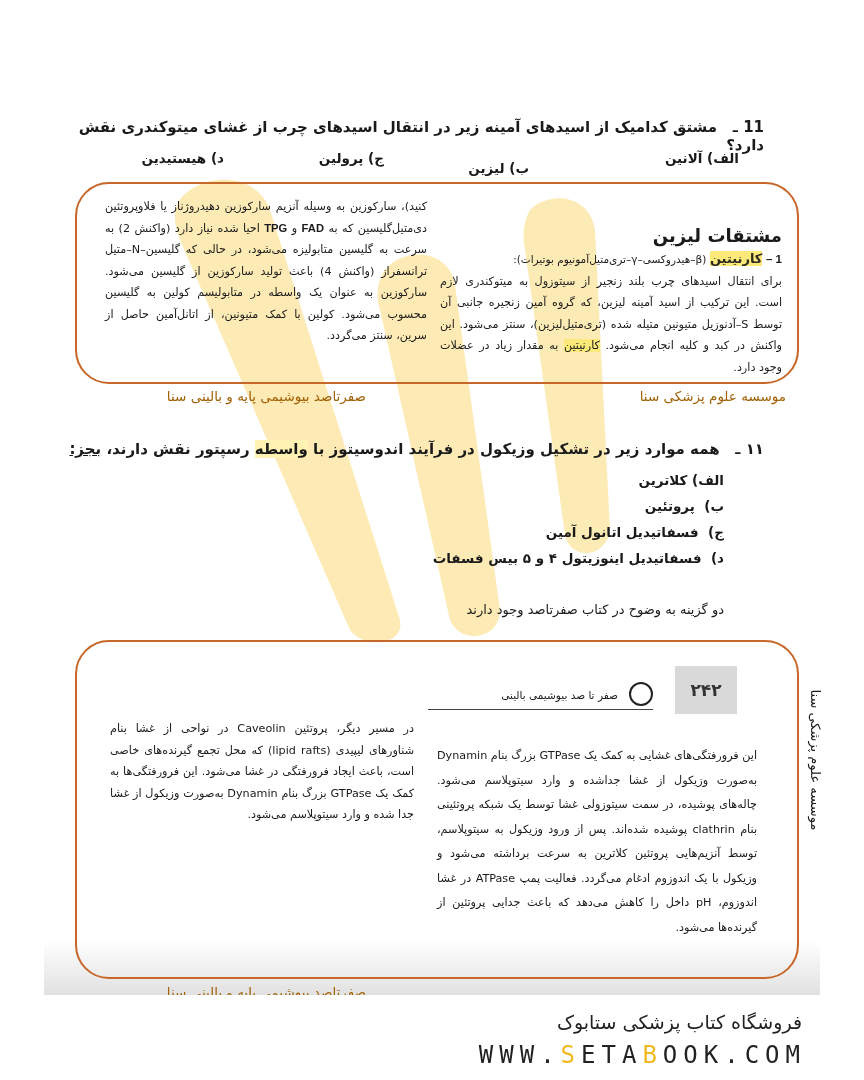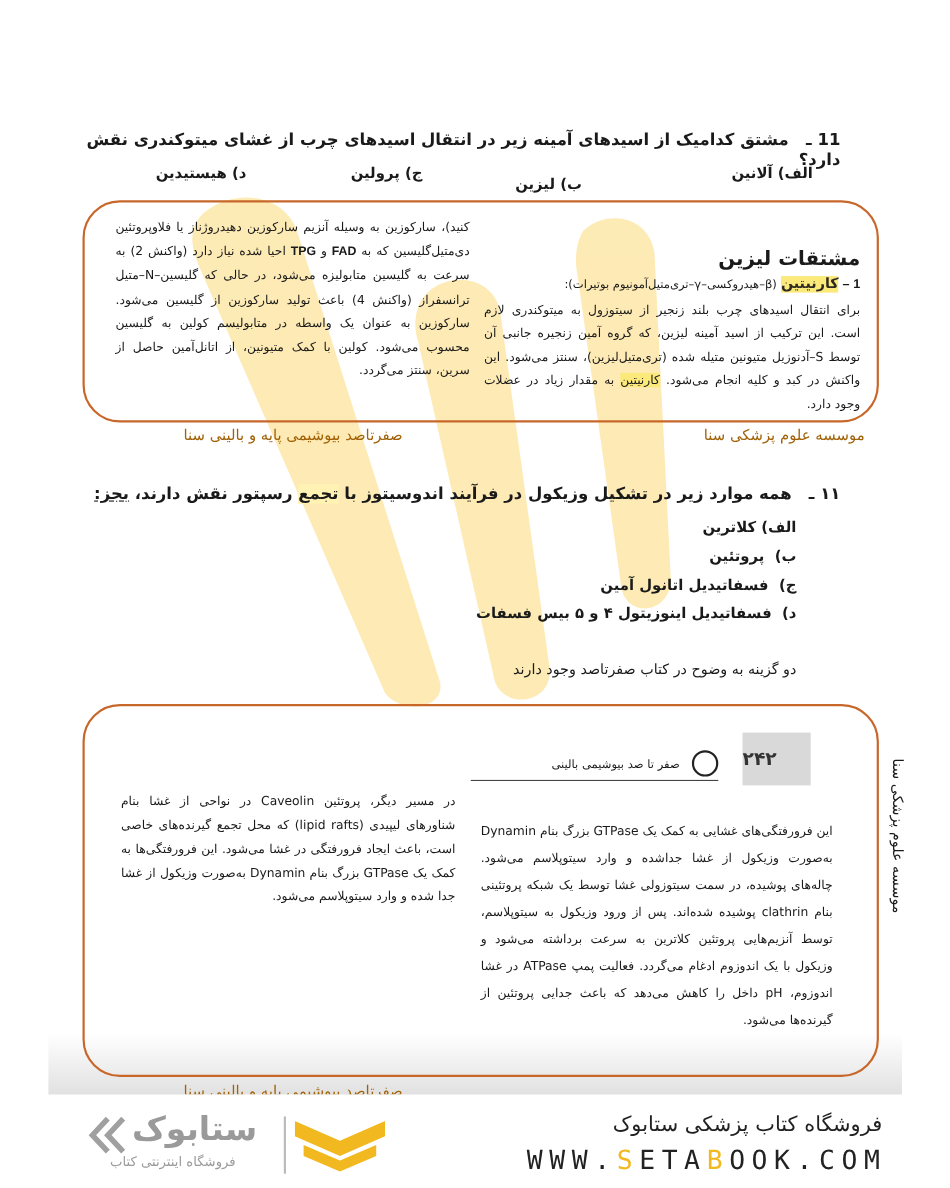--- a/index.html
+++ b/index.html
@@ -18,21 +18,21 @@
 
   .box { position:absolute; border:2.5px solid #c8672a; border-radius:34px; z-index:1; }
   .box-text { font-size:11.2px; line-height:21.5px; text-align:justify; direction:rtl; }
   .hl { background:#fbe97a; }
   .hl-soft { background:#fff2b3; }
   .kar { color:#2e2a22; font-weight:bold; }
   .b { font-weight:bold; font-family:"Liberation Sans", sans-serif; }
 
   .caption { font-size:13.5px; color:#a16207; }
 
-  .page-num-box { background:#d9d9d9; width:62px; height:48px; display:flex; align-items:center; 
+  .page-num-box { background:#d9d9d9; width:62px; height:48px; display:flex; align-items:center; justify-content:center;
                   font-size:17px; font-weight:bold; color:#333; }
 
   .footer-shadow { position:absolute; left:44px; top:940px; width:776px; height:58px;
                    background:linear-gradient(to bottom, rgba(255,255,255,0), rgba(210,210,210,0.7)); z-index:0; }
 
   .setabook-url { font-family:"DejaVu Sans Mono", monospace; font-size:24px; letter-spacing:6px; color:#222; }
   .gold { color:#f2b820; }
 </style>
 </head>
 <body>
@@ -91,21 +91,21 @@
   </div>
 
   <div class="abs rtl caption" style="right:78px; top:388px;">موسسه علوم پزشکی سنا</div>
   <div class="abs rtl caption" style="right:498px; top:388px;">صفرتاصد بیوشیمی پایه و بالینی سنا</div>
 </div>
 
 <div class="layer">
   <div class="abs rtl q-title" style="right:100px; top:440px; width:700px;">
     <span>۱۱ ـ</span>
     &nbsp;&nbsp;<span>همه موارد زیر در تشکیل وزیکول در فرآیند اندوسیتوز با</span>
-    <span class="hl-soft">تجمع</span>
+    <span class="hl-soft">واسطه</span>
     <span>رسپتور نقش دارند،</span>
     <span style="text-decoration:underline;">بجز:</span>
   </div>
 
   <div class="abs rtl opt" style="right:140px; top:472px;">
     <span>الف)</span> <span>کلاترین</span>
   </div>
   <div class="abs rtl opt" style="right:140px; top:498px;">
     <span>ب)</span>&nbsp;&nbsp;<span>پروتئین</span>
   </div>
@@ -142,26 +142,13 @@
 </div>
 
 <div class="abs" style="left:0; top:995px; width:864px; height:85px; background:#ffffff; z-index:3;"></div>
 
 <div class="abs" style="left:0; top:995px; width:864px; height:85px; z-index:4;">
   <div class="abs rtl" style="right:62px; top:16px; font-size:19px; color:#222;">فروشگاه کتاب پزشکی ستابوک</div>
   <div class="abs setabook-url" style="right:58px; top:46px; direction:ltr;">
     <span>WWW.</span><span class="gold">S</span><span>ETA</span><span class="gold">B</span><span>OOK.COM</span>
   </div>
 
-  <div class="abs" style="left:80px; top:14px; width:270px; height:62px;">
-    <svg width="38" height="34" viewBox="0 0 38 34" style="position:absolute; left:0; top:6px;">
-      <path d="M18 2 L4 17 L18 32" stroke="#a0a0a0" stroke-width="5" fill="none"></path>
-      <path d="M32 2 L18 17 L32 32" stroke="#a0a0a0" stroke-width="5" fill="none"></path>
-    </svg>
-    <div style="position:absolute; left:40px; top:0; font-size:30px; font-weight:bold; color:#9a9a9a; direction:rtl;">ستابوک</div>
-    <div style="position:absolute; left:20px; top:40px; font-size:12px; color:#9a9a9a; direction:rtl;">فروشگاه اینترنتی کتاب</div>
-    <div style="position:absolute; left:178px; top:6px; width:1.5px; height:52px; background:#bbb;"></div>
-    <svg width="82" height="56" viewBox="0 0 82 56" style="position:absolute; left:188px; top:2px;">
-      <path d="M0 8 L41 26 L82 8 L82 22 L41 40 L0 22 Z" fill="#f2b820"></path>
-      <path d="M8 30 L41 44 L74 30 L74 40 L41 54 L8 40 Z" fill="#f2b820"></path>
-    </svg>
-  </div>
 </div>
 
 </body></html>

